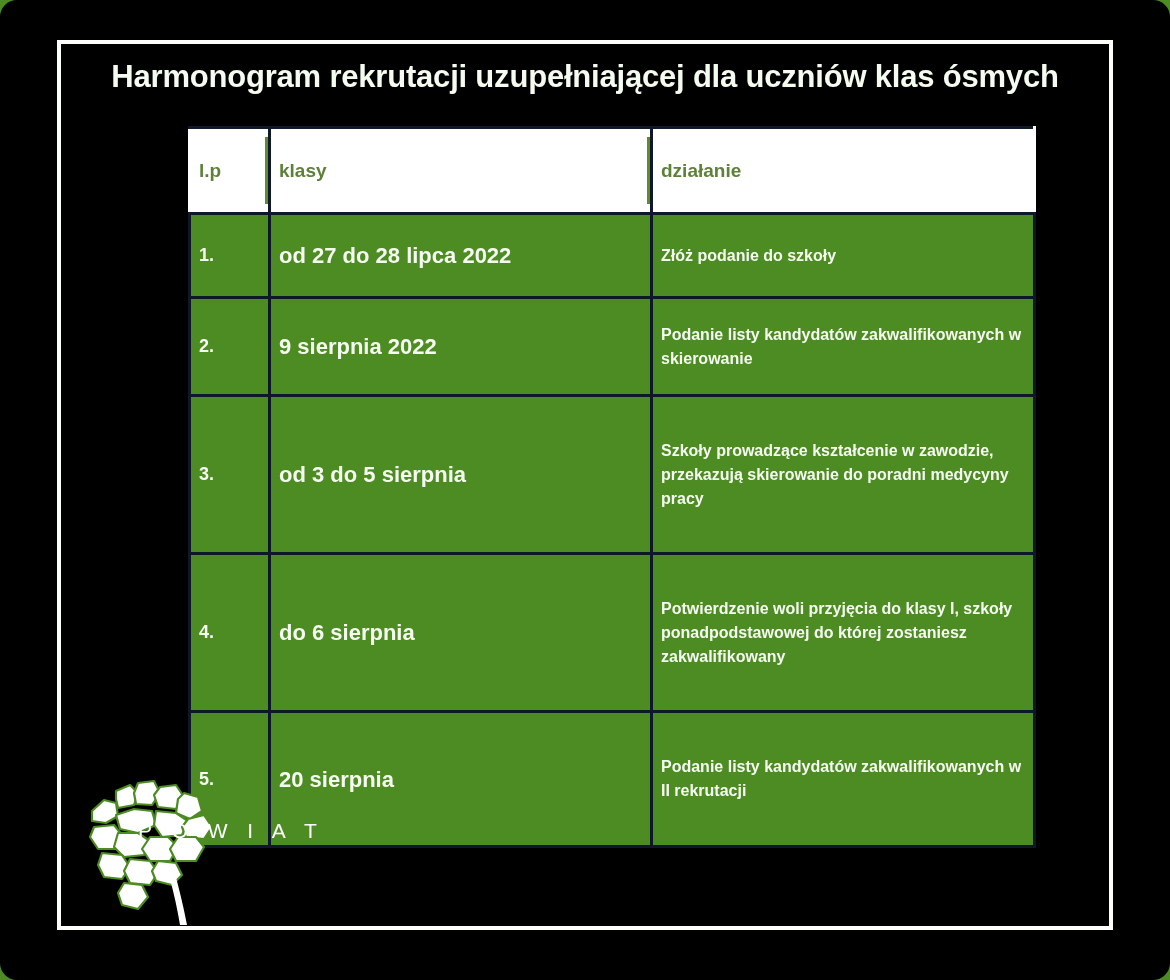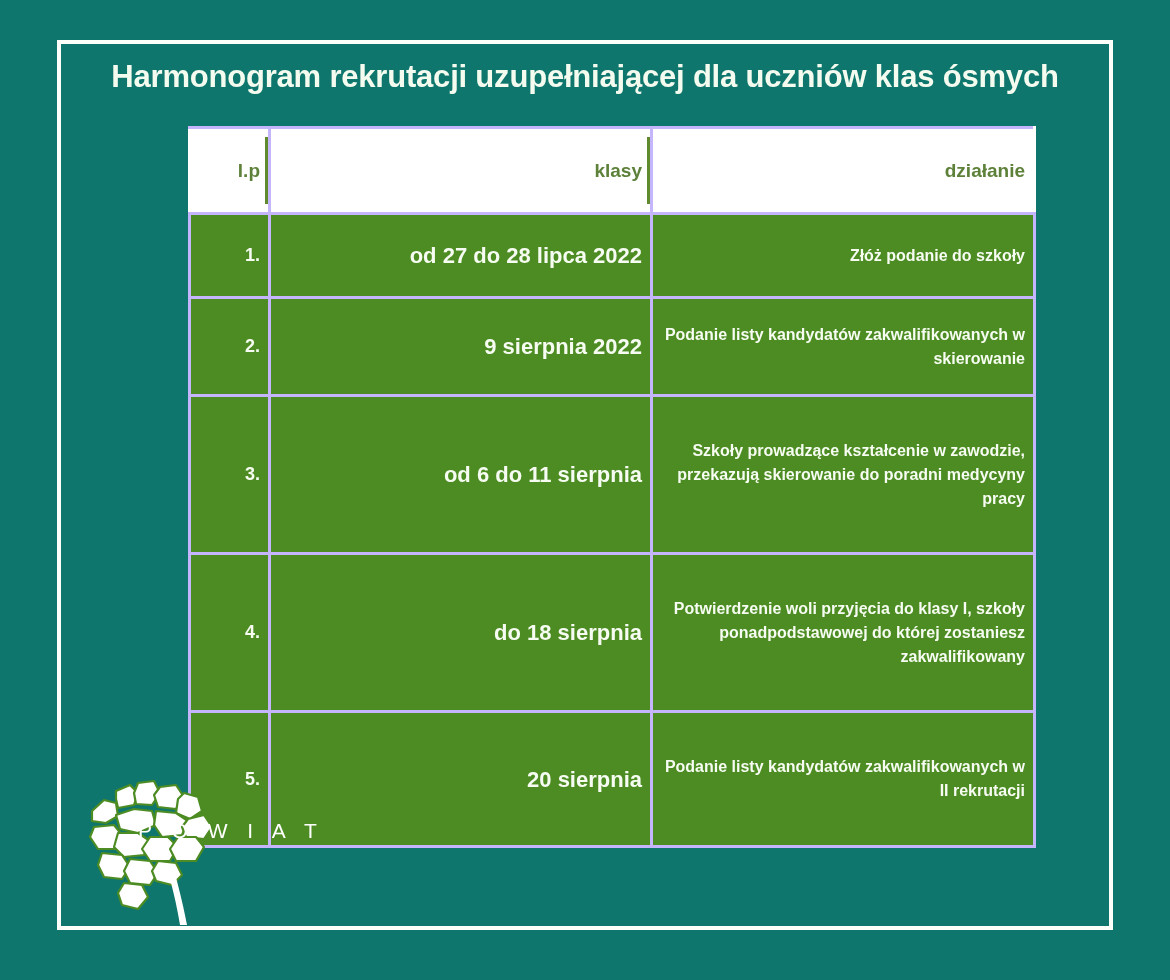--- a/index.html
+++ b/index.html
@@ -10,21 +10,22 @@
     width: 1170px;
     height: 980px;
     background: #4c8c22;
     font-family: "Liberation Sans", sans-serif;
     overflow: hidden;
     position: relative;
   }
   .poster {
     position: absolute;
     inset: 0;
-    background: #0f766e;
+    background: #000000;
+    border-radius: 17px;
   }
   .frame {
     position: absolute;
     left: 57px;
     top: 40px;
     width: 1056px;
     height: 890px;
     border: 4px solid #fdfffb;
     box-sizing: border-box;
   }
@@ -43,24 +44,24 @@
   }
   .table {
     position: absolute;
     left: 188px;
     top: 126px;
     width: 845px;
     border-collapse: collapse;
     table-layout: fixed;
   }
   .table td, .table th {
-    border: 3px solid #c4b5fd;
+    border: 3px solid #0f172a;
     box-sizing: border-box;
     padding: 6px 8px;
-    text-align: right;
+    text-align: left;
     vertical-align: middle;
   }
   .col-lp   { width: 80px; }
   .col-data { width: 382px; }
   .col-act  { width: 383px; }
 
   thead th {
     background: #ffffff;
     color: #5d8139;
     font-size: 19px;
@@ -149,26 +150,26 @@
         <td class="date">od 27 do 28 lipca 2022</td>
         <td class="act">Złóż podanie do szkoły</td>
       </tr>
       <tr class="r2">
         <td class="lp">2.</td>
         <td class="date">9 sierpnia 2022</td>
         <td class="act">Podanie listy kandydatów zakwalifikowanych w skierowanie</td>
       </tr>
       <tr class="r3">
         <td class="lp">3.</td>
-        <td class="date">od 6 do 11 sierpnia</td>
+        <td class="date">od 3 do 5 sierpnia</td>
         <td class="act">Szkoły prowadzące kształcenie w zawodzie, przekazują skierowanie do poradni medycyny pracy</td>
       </tr>
       <tr class="r4">
         <td class="lp">4.</td>
-        <td class="date">do 18 sierpnia</td>
+        <td class="date">do 6 sierpnia</td>
         <td class="act">Potwierdzenie woli przyjęcia do klasy I, szkoły ponadpodstawowej do której zostaniesz zakwalifikowany</td>
       </tr>
       <tr class="r5">
         <td class="lp">5.</td>
         <td class="date">20 sierpnia</td>
         <td class="act">Podanie listy kandydatów zakwalifikowanych w II rekrutacji</td>
       </tr>
     </tbody>
   </table>
 

